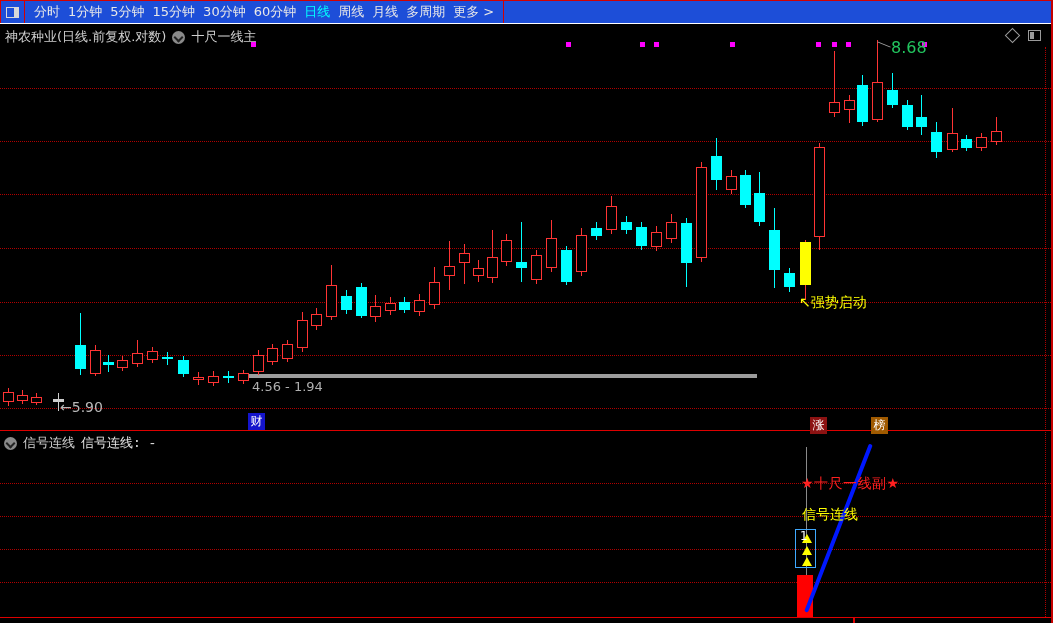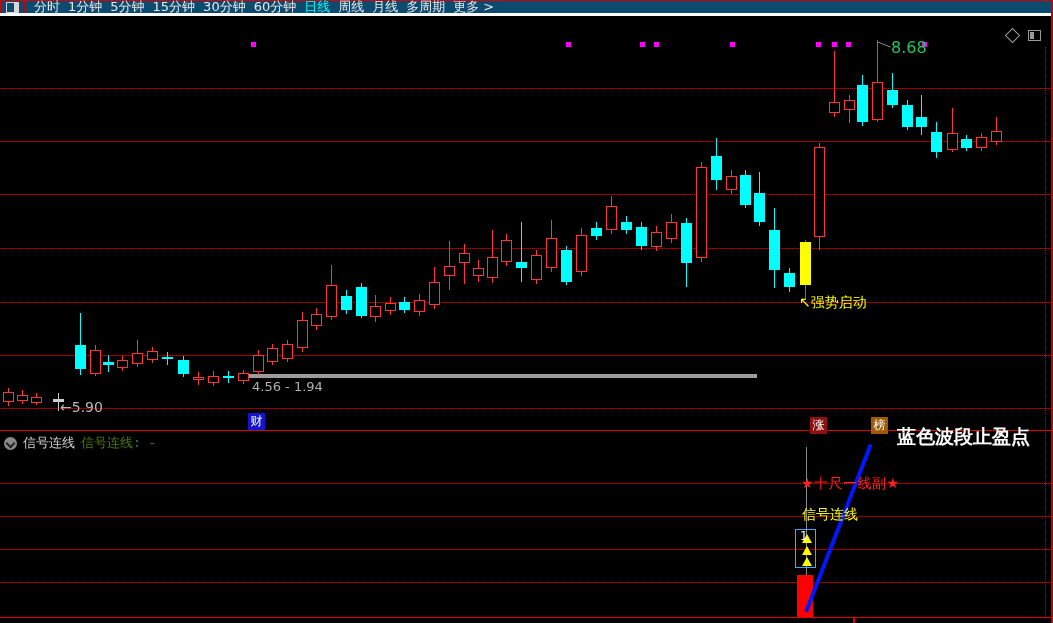--- a/index.html
+++ b/index.html
@@ -3,42 +3,42 @@
 <meta charset="utf-8">
 <style>
   html,body { margin:0; padding:0; background:#000; }
   #app {
     position:relative; width:1053px; height:623px; background:#000;
     font-family:"DejaVu Sans", sans-serif; color:#ddd; overflow:hidden;
     border-right:2px solid #c40000; box-sizing:border-box;
   }
   
   .topbar {
-    position:absolute; top:0; left:0; right:0; height:16px; background:#0c4a6e;
-    border-top:1px solid #d20000; border-bottom:3px solid #ffffff;
+    position:absolute; top:0; left:0; right:0; height:24px; background:#1d4ed8;
+    border-top:1px solid #d20000; border-bottom:1px solid #ffffff;
     display:flex; align-items:stretch; box-sizing:border-box;
   }
   .winbox {
     width:23px; border-left:1px solid #d20000; border-right:1px solid #d20000;
     display:flex; align-items:center; justify-content:center;
   }
   .win-icon { width:13px; height:11px; border:1px solid #d8d8d8; position:relative; box-sizing:border-box; }
   .win-icon::after { content:""; position:absolute; right:0; top:0; bottom:0; width:4px; background:#d8d8d8; }
   .periods { display:flex; align-items:center; border-right:1px solid #d20000; padding:0 5px; }
   .period { padding:0 4px; font-size:13px; color:#e8e8e8; white-space:nowrap; cursor:default; }
   .period.active { color:#00ffff; }
   .right-tools { margin-left:auto; display:flex; align-items:stretch; }
   .tool { display:flex; align-items:center; padding:0 7px; border-left:1px solid #d20000; font-size:13px; color:#e8e8e8; white-space:nowrap; }
   
   .titlebar { position:absolute; top:28px; left:5px; display:flex; align-items:center; gap:6px; font-size:13px; color:#cfcfcf; z-index:30; }
   .subheader { position:absolute; top:434px; left:4px; display:flex; align-items:center; gap:6px; font-size:13px; color:#cfcfcf; z-index:30; }
   .circle-icon { width:13px; height:13px; border-radius:50%; background:#8a8a8a; position:relative; flex:0 0 auto; }
   .circle-icon::after { content:""; position:absolute; left:3px; top:3px; width:5px; height:5px;
     border-left:2px solid #222; border-bottom:2px solid #222; transform:rotate(-45deg); }
-  .signal-line-label { color:#4d7c0f;font-family:Liberation Mono, monospace; }
+  .signal-line-label { color:#e5e5e5;font-family:Liberation Mono, monospace; }
   .tr-icons { position:absolute; top:30px; right:10px; display:flex; align-items:center; gap:10px; z-index:30; }
   .diamond-icon { width:9px; height:9px; border:1px solid #9a9a9a; transform:rotate(45deg); }
   .panel-icon { width:13px; height:11px; border:1px solid #9a9a9a; position:relative; box-sizing:border-box; }
   .panel-icon::before { content:""; position:absolute; left:1px; top:1px; bottom:1px; width:4px; background:#9a9a9a; }
   
   .hgrid { position:absolute; left:0; width:1053px; height:0; border-top:1px dotted #b00000; z-index:1; }
   .vgrid { position:absolute; width:0; border-left:1px dotted #b00000; z-index:1; }
   .sigdot { position:absolute; width:5px; height:5px; background:#ff00ff; z-index:6; }
   .wick { position:absolute; width:1px; z-index:4; }
   .cbody { position:absolute; z-index:5; box-sizing:border-box; }
@@ -82,41 +82,45 @@
         <span class="period">30分钟</span>
         <span class="period">60分钟</span>
         <span class="period active">日线</span>
         <span class="period">周线</span>
         <span class="period">月线</span>
         <span class="period">多周期</span>
         <span class="period">更多 &gt;</span>
       </div>
   </div>
 
+  <div class="titlebar">
+    <span>神农种业(日线.前复权.对数)</span>
+    <span class="circle-icon"></span>
+    <span>十尺一线主</span>
+  </div>
   <div class="tr-icons">
     <span class="diamond-icon"></span>
     <span class="panel-icon"></span>
   </div>
 
   <div class="high-pointer"></div>
   <div class="ann lbl-high">8.68</div>
   <div class="ann lbl-low">←5.90</div>
   <div class="ann lbl-box">4.56 - 1.94</div>
   <div class="ann lbl-ksig">↖强势启动</div>
 
   <div class="subheader">
     <span class="circle-icon"></span>
     <span>信号连线</span>
     <span class="signal-line-label">信号连线: -</span>
   </div>
 
   <div class="ann lbl-star">★十尺一线副★</div>
   <div class="ann lbl-launch">信号连线</div>
   <div class="ann lbl-count">1</div>
-  <div class="ann lbl-note">蓝色波段止盈点</div>
 
 <div class="hgrid" style="top: 88px;"></div>
     <div class="hgrid" style="top: 141px;"></div>
     <div class="hgrid" style="top: 194px;"></div>
     <div class="hgrid" style="top: 248px;"></div>
     <div class="hgrid" style="top: 302px;"></div>
     <div class="hgrid" style="top: 355px;"></div>
     <div class="hgrid" style="top: 408px;"></div>
     <div class="hgrid" style="top: 483px;"></div>
     <div class="hgrid" style="top: 516px;"></div>

